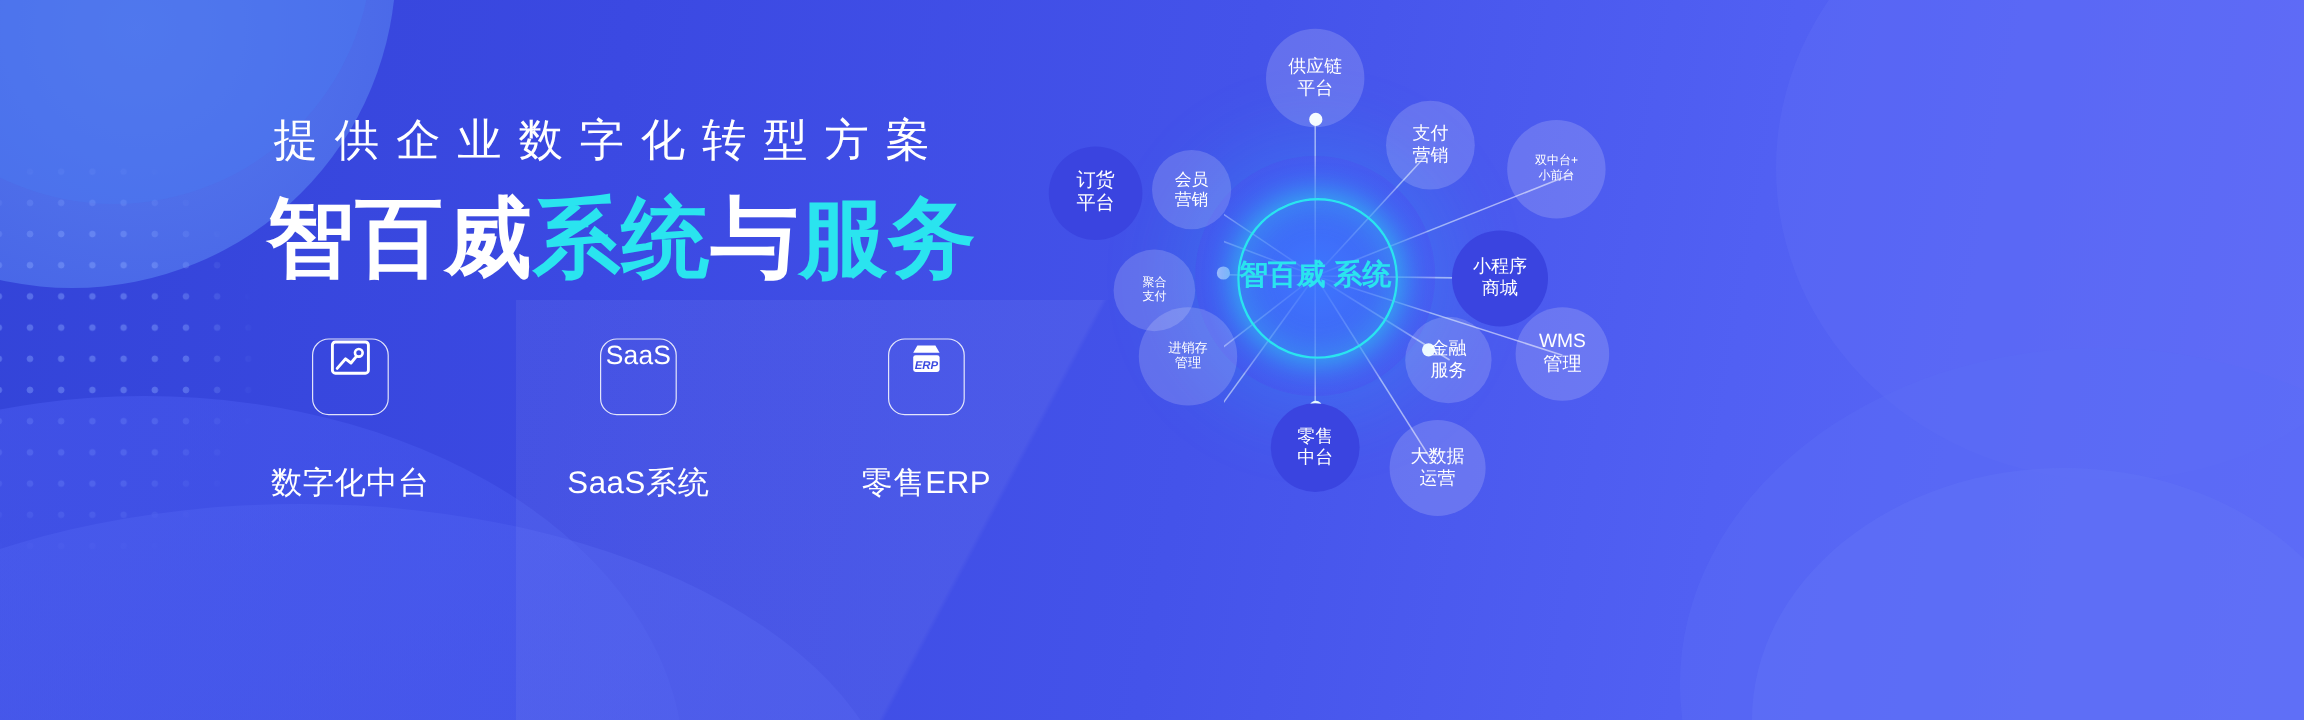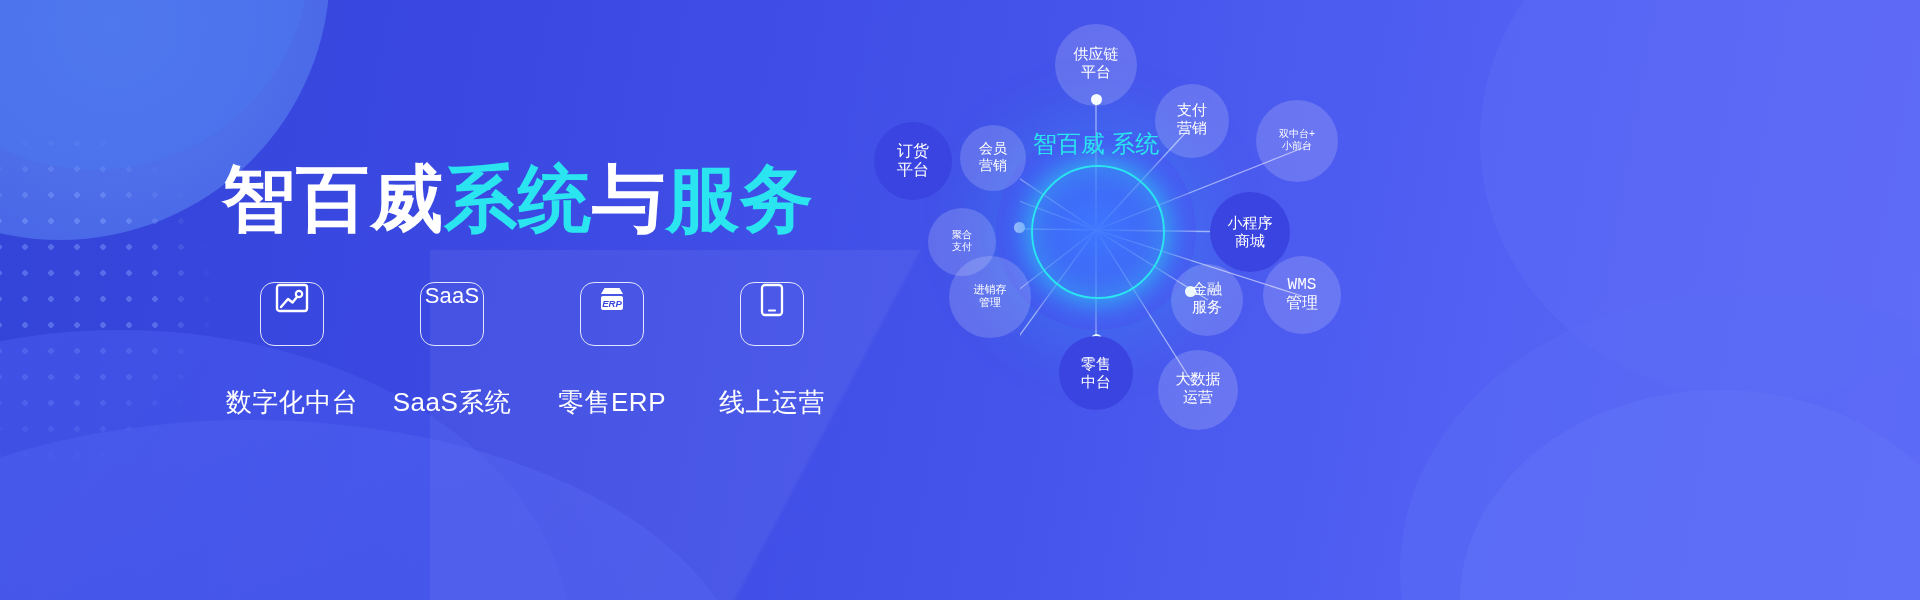--- a/index.html
+++ b/index.html
@@ -97,26 +97,26 @@
   .diagram{position:absolute;left:1020px;top:0;width:900px;height:600px;}
   .diagram svg{position:absolute;left:0;top:0;}
 
   .node{
     position:absolute;border-radius:50%;
     display:flex;align-items:center;justify-content:center;
     text-align:center;color:#ffffff;line-height:1.18;
     font-weight:400;
   }
   .node span{display:block;}
-  .node.light{background:rgba(255,255,255,.17);font-family:Liberation Mono, monospace;}
+  .node.light{background:rgba(255,255,255,.17);}
   .node.solid{background:#3a44e0;}
   .hub{
     position:absolute;border-radius:50%;
-    display:flex;align-items:flex-start;justify-content:center;text-align:center;
-    color:#2ae4ef;font-weight:400;line-height:1.2;
+    display:flex;align-items:center;justify-content:center;text-align:center;
+    color:#2ae4ef;font-weight:700;line-height:1.2;
     background:radial-gradient(circle at 50% 50%,rgba(60,120,255,.95) 0%,rgba(62,110,250,.55) 55%,rgba(70,110,245,.08) 78%,rgba(70,110,245,0) 100%);
     box-shadow:0 0 60px 18px rgba(40,200,255,.18);
   }
   .hub-ring{
     position:absolute;border-radius:50%;
     border:2px solid #2ae4ef;
     box-shadow:0 0 22px 4px rgba(42,228,239,.55), inset 0 0 26px 4px rgba(42,228,239,.30);
   }
   .dot{position:absolute;width:11px;height:11px;border-radius:50%;background:#ffffff;}
 </style>
@@ -130,20 +130,21 @@
   <div class="deco blob-tl2"></div>
   <div class="deco dots"></div>
   <div class="deco wave-bl"></div>
   <div class="deco wave-bl2"></div>
   <div class="deco diag"></div>
   <div class="deco blob-br"></div>
   <div class="deco blob-br2"></div>
 
   <div class="left">
 
+    <div class="sub-title">提供企业数字化转型方案</div>
 
     <div class="main-title">
       <span class="w">智百威</span><span class="c">系统</span><span class="w">与</span><span class="c">服务</span>
     </div>
 
     <div class="icon-row">
 
       <div class="icon-cell">
         <div class="icon-box">
           <svg width="34" height="30" viewBox="0 0 34 30" fill="none">
@@ -166,29 +167,20 @@
         <div class="icon-box">
           <svg width="36" height="32" viewBox="0 0 36 32" fill="none">
             <path d="M7 11 L10.5 5 H25.5 L29 11 Z" fill="#fff"></path>
             <rect x="7" y="13" width="22" height="14" rx="2" fill="#fff"></rect>
             <text x="18" y="24.4" font-family="'Liberation Sans',sans-serif" font-size="9.5" font-weight="bold" font-style="italic" fill="#3a49e0" text-anchor="middle">ERP</text>
           </svg>
         </div>
         <div class="icon-label">零售ERP</div>
       </div>
 
-      <div class="icon-cell">
-        <div class="icon-box">
-          <svg width="24" height="34" viewBox="0 0 24 34" fill="none">
-            <rect x="2" y="2" width="20" height="30" rx="3" stroke="#fff" stroke-width="2.3"></rect>
-            <line x1="9" y1="27.5" x2="15" y2="27.5" stroke="#fff" stroke-width="2.1" stroke-linecap="round"></line>
-          </svg>
-        </div>
-        <div class="icon-label">线上运营</div>
-      </div>
 
     </div>
   </div>
 
   <div class="diagram">
 
     <svg width="900" height="600">
       <g stroke="rgba(255,255,255,.55)" stroke-width="1.3" fill="none">
         <line x1="76" y1="230" x2="76" y2="104"></line>
         <line x1="76" y1="230" x2="168" y2="130"></line>

